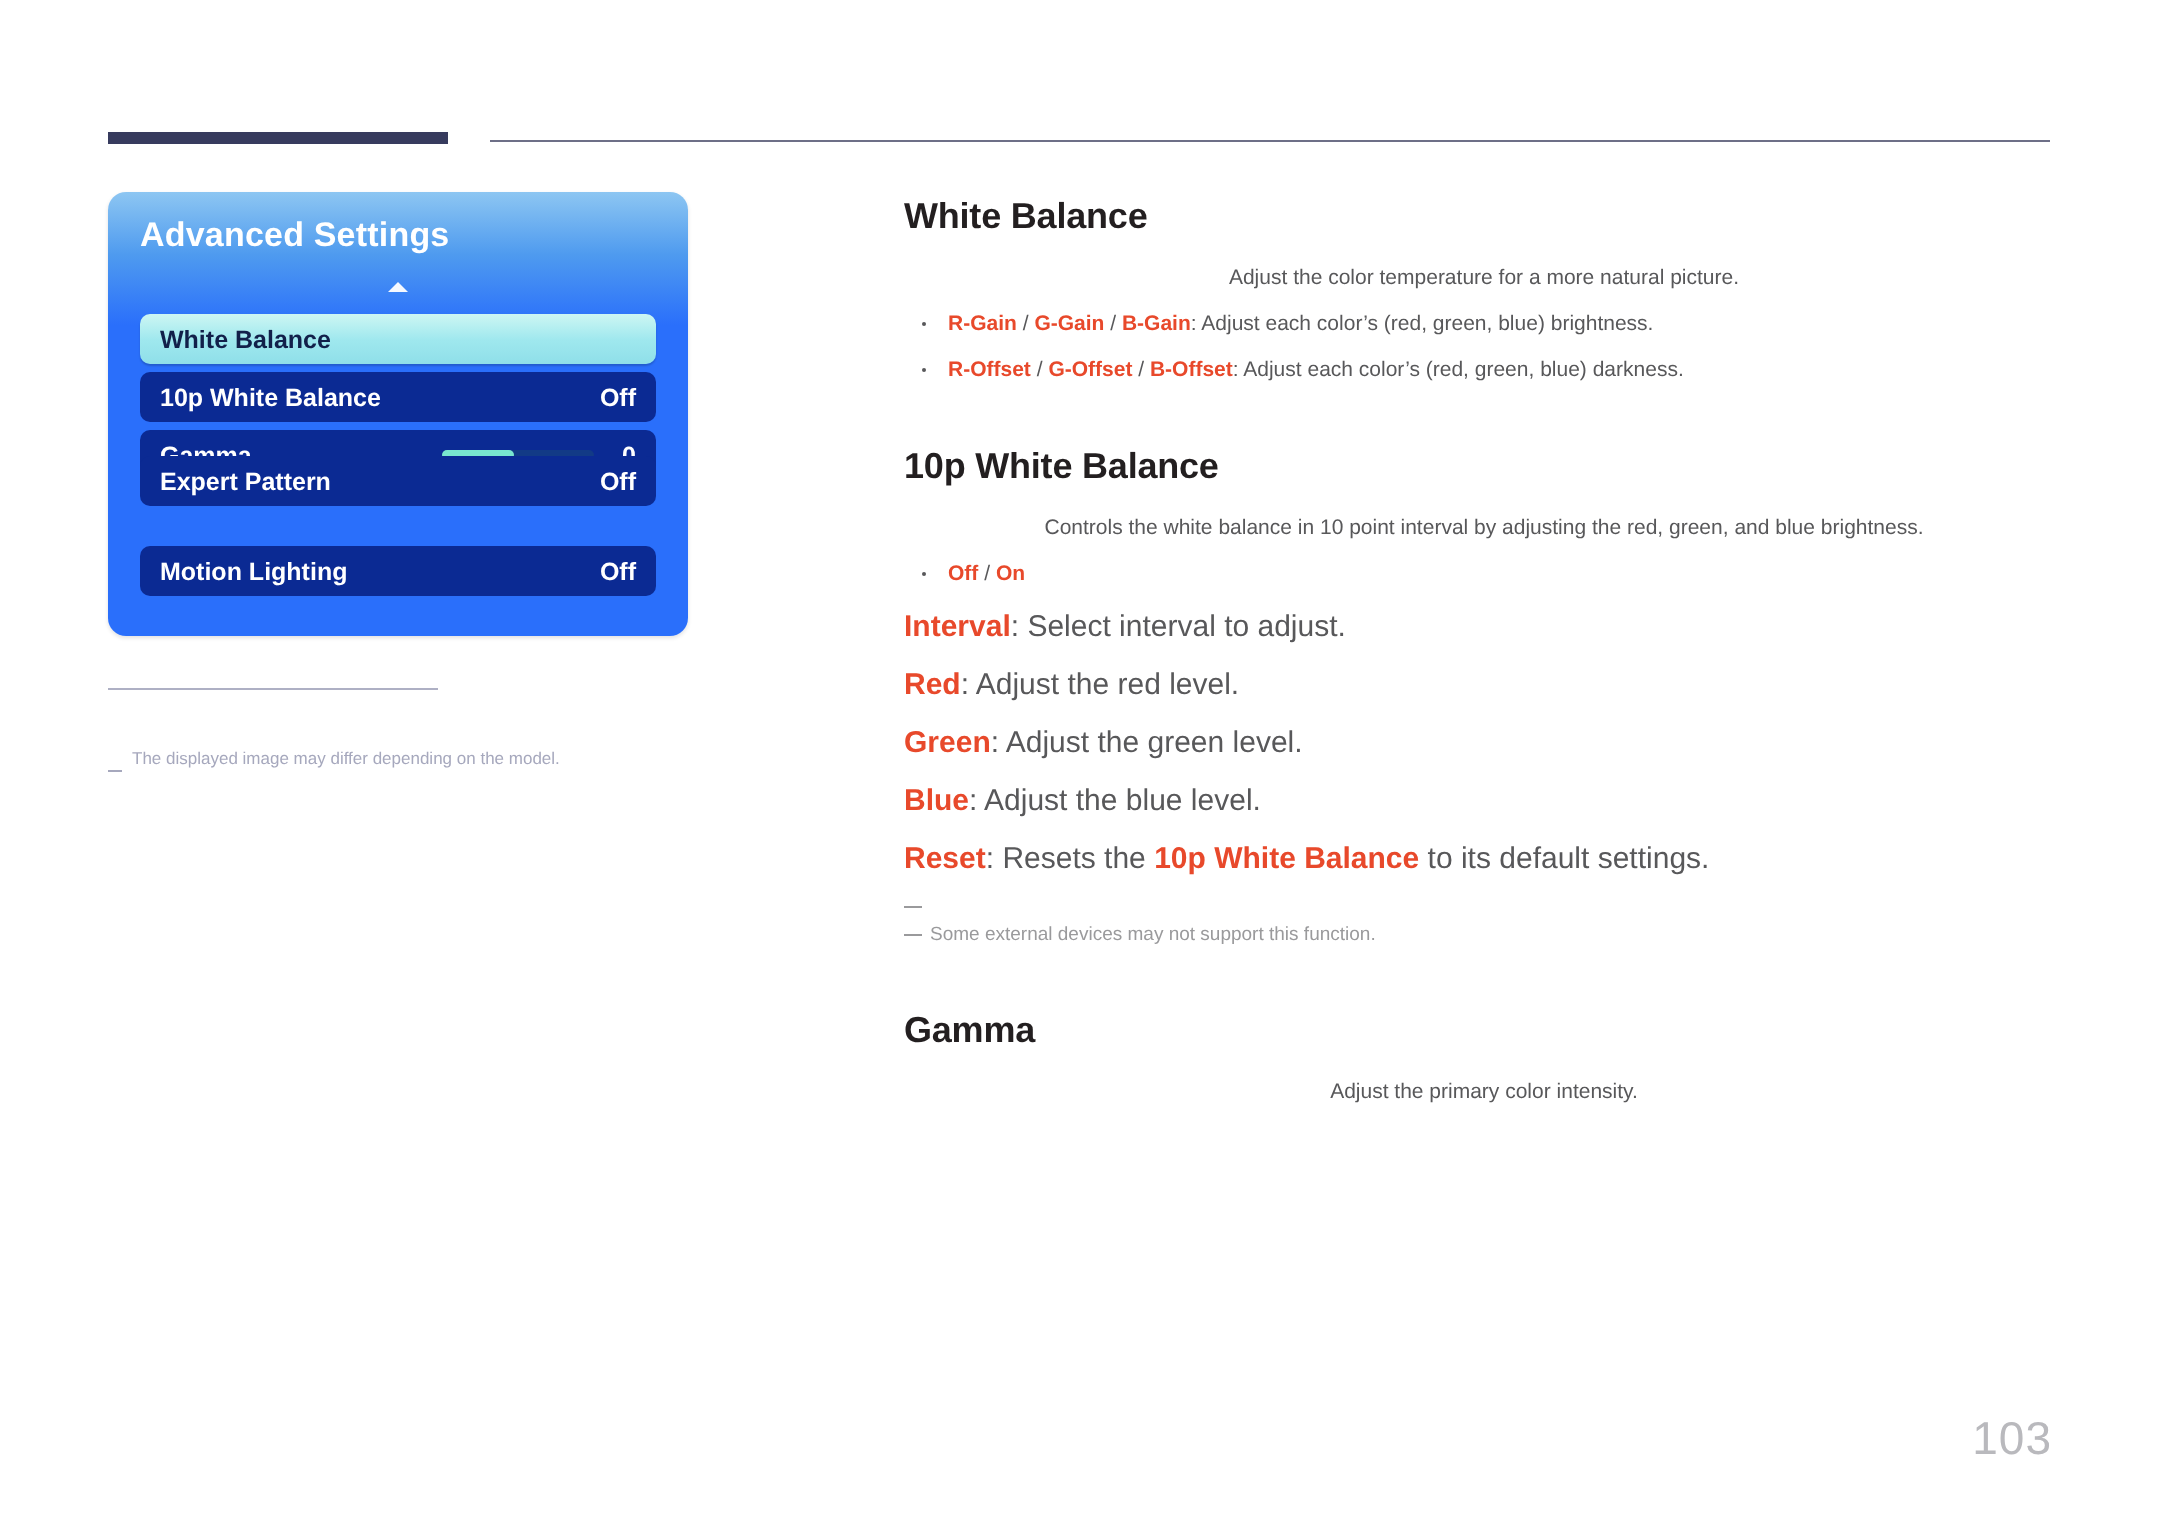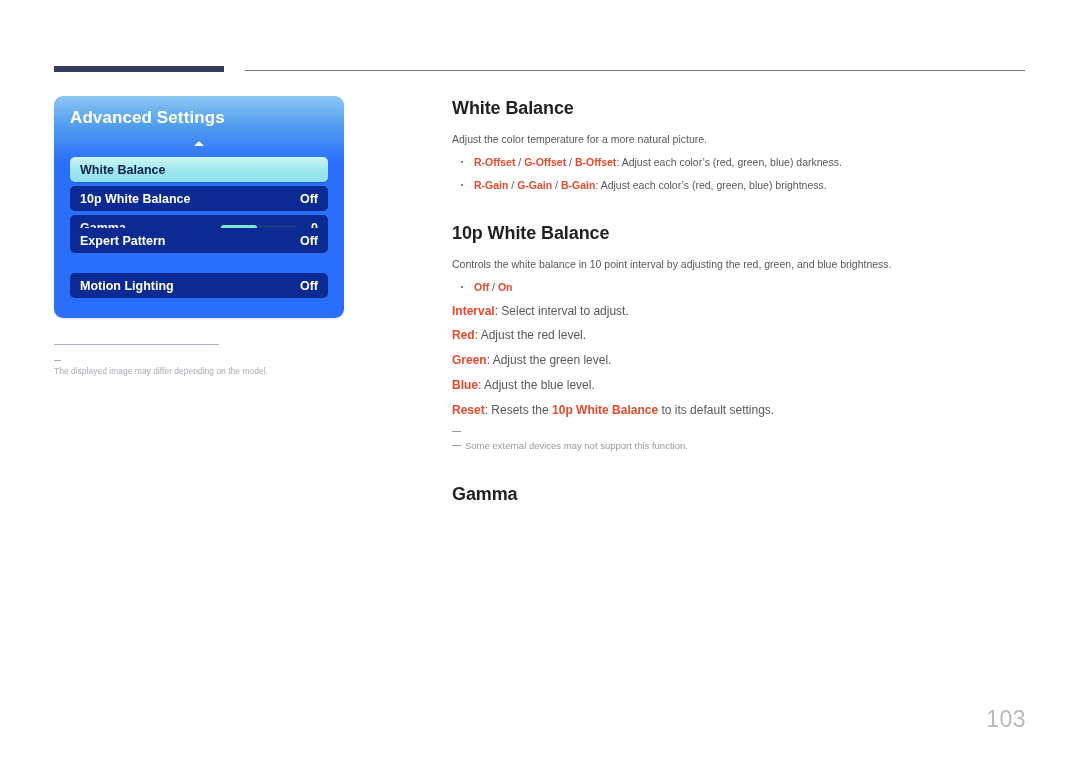--- a/index.html
+++ b/index.html
@@ -125,29 +125,28 @@
     position: absolute;
     left: 54px;
     top: 344px;
     width: 165px;
     height: 1px;
     background: #aeb0c4;
   }
   #footnote {
     position: absolute;
     left: 54px;
-    top: 354px;
+    top: 374px;
     width: 300px;
     font-size: 8.5px;
     color: #a6a8bd;
     display: flex;
     gap: 5px;
-    align-items: flex-start;
+    align-items: flex-end;
     line-height: 1.4;
-    flex-direction: column;
   }
   #footnote .dash {
     display: inline-block;
     width: 7px;
     height: 1px;
     background: #a6a8bd;
     margin-top: 6px;
     flex: 0 0 auto;
   }
 
@@ -168,20 +167,21 @@
   .section { margin-bottom: 0; }
   #sec-white-balance { margin-top: 2px; }
   #sec-10p { margin-top: 30px; }
   #sec-gamma { margin-top: 31px; }
 
   p.lead {
     margin: 13px 0 0 0;
     font-size: 10.5px;
     color: #58585a;
     line-height: 1.45;
+    text-align: center;
   }
   ul.bullets {
     list-style: none;
     margin: 7px 0 0 0;
     padding: 0;
   }
   ul.bullets li {
     position: relative;
     padding-left: 22px;
     margin-top: 8px;
@@ -193,21 +193,21 @@
     content: "";
     position: absolute;
     left: 9px;
     top: 6px;
     width: 2px; height: 2px;
     border-radius: 50%;
     background: #58585a;
   }
   p.termline {
     margin: 8px 0 0 0;
-    font-size: 12px;
+    font-size: 15px;
     color: #58585a;
     line-height: 1.4;
   }
   p.note {
     margin: 7px 0 0 0;
     font-size: 9.5px;
     color: #9a9a9c;
     line-height: 1.4;
     display: flex;
     gap: 4px;
@@ -285,22 +285,22 @@
   <span class="dash"></span>
   <span>The displayed image may differ depending on the model.</span>
 </div>
 
 <div id="content">
 
   <section class="section" id="sec-white-balance">
     <h2 class="section-title">White Balance</h2>
     <p class="lead">Adjust the color temperature for a more natural picture.</p>
     <ul class="bullets">
+        <li><span class="red">R-Gain</span><span class="sep"> / </span><span class="red">G-Gain</span><span class="sep"> / </span><span class="red">B-Gain</span><span>: Adjust each color’s (red, green, blue) brightness.</span></li>
         <li><span class="red">R-Offset</span><span class="sep"> / </span><span class="red">G-Offset</span><span class="sep"> / </span><span class="red">B-Offset</span><span>: Adjust each color’s (red, green, blue) darkness.</span></li>
-        <li><span class="red">R-Gain</span><span class="sep"> / </span><span class="red">G-Gain</span><span class="sep"> / </span><span class="red">B-Gain</span><span>: Adjust each color’s (red, green, blue) brightness.</span></li>
       </ul>
   </section>
 
   <section class="section" id="sec-10p">
     <h2 class="section-title">10p White Balance</h2>
     <p class="lead">Controls the white balance in 10 point interval by adjusting the red, green, and blue brightness.</p>
     <ul class="bullets">
         <li><span class="red">Off</span><span class="sep"> / </span><span class="red">On</span></li>
       </ul>
     <div>
@@ -316,17 +316,18 @@
         </p>
         <p class="note">
           <span class="emdash"></span>
           <span><span>Some external devices may not support this function.</span></span>
         </p>
       </div>
   </section>
 
   <section class="section" id="sec-gamma">
     <h2 class="section-title">Gamma</h2>
+    <p class="lead">Adjust the primary color intensity.</p>
   </section>
 
 </div>
 
 <div id="page-number">103</div>
 
 </body></html>

